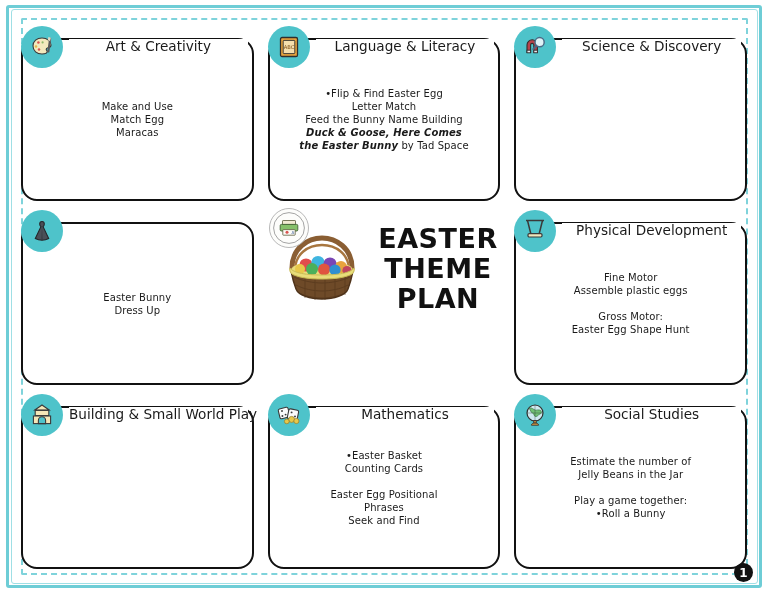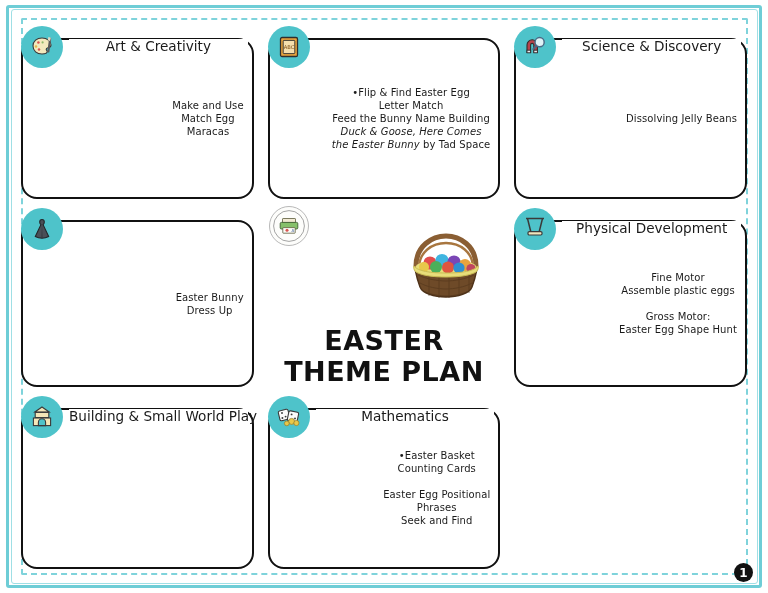--- a/index.html
+++ b/index.html
@@ -52,35 +52,35 @@
 
   
   .card {
     position: relative;
     width: 100%; height: 100%;
     border: 2.6px solid #111111;
     border-radius: 16px;
     background: #ffffff;
     display: flex;
     align-items: center;
-    justify-content: flex-end;
+    justify-content: center;
     padding: 12px 8px;
   }
   .card-body {
     text-align: center;
     font-family: "DejaVu Sans", sans-serif;
     font-size: 10px;
     line-height: 1.30;
     color: #1a1a1a;
     letter-spacing: 0.1px;
     white-space: pre-line;
   }
   .card-body .ital {
     font-style: italic;
-    font-weight: normal;
+    font-weight: bold;
   }
   .card-title {
     position: absolute;
     top: -1px;
     left: 46px;
     right: 4px;
     text-align: center;
     font-family: "DejaVu Sans", sans-serif;
     font-size: 13.6px;
     color: #1a1a1a;
@@ -102,22 +102,21 @@
     align-items: center;
     justify-content: center;
     overflow: hidden;
   }
   .icon-badge svg { display: block; }
 
   
   .center-cell {
     position: relative;
     display: flex;
-    flex-direction: column;
-    align-items: flex-end;
+    align-items: flex-start;
     justify-content: flex-start;
     padding-top: 10px;
   }
   .logo-badge {
     position: absolute;
     left: 8px; top: 2px;
     width: 40px; height: 40px;
     border-radius: 50%;
     border: 1.4px solid #b8b8b8;
     background: #fdfdfb;
@@ -187,41 +186,41 @@
 
     <div class="cell">
       <div class="card">
         <div class="icon-badge">
           <svg width="28" height="28" viewBox="0 0 28 28">
             <rect x="5.5" y="4.5" width="17" height="19" rx="1.6" fill="#e8a33d" stroke="#2f2f2f" stroke-width="1.3"></rect>
             <rect x="8.2" y="7.4" width="11.6" height="13.2" rx="0.8" fill="#f6dfae" stroke="#2f2f2f" stroke-width="0.9"></rect>
             <text x="14" y="15.8" font-family="DejaVu Sans, sans-serif" font-size="5.2" fill="#7a4a12" text-anchor="middle">ABC</text>
           </svg>
         </div>
+        <div class="card-title">Language &amp; Literacy</div>
         <div class="card-body" id="lit-body"><span>•Flip &amp; Find Easter Egg
 Letter Match</span><span>
 </span><span>Feed the Bunny Name Building</span><span>
 </span><span class="ital">Duck &amp; Goose, Here Comes
 the Easter Bunny</span><span> by Tad Space</span></div>
       </div>
     </div>
 
     <div class="cell">
       <div class="card">
         <div class="icon-badge">
           <svg width="30" height="30" viewBox="0 0 30 30">
             <path d="M7 20.5V13a5.2 5.2 0 0 1 10.4 0v7.5h-3.6V13a1.6 1.6 0 0 0-3.2 0v7.5z" fill="#b8434a" stroke="#2f2f2f" stroke-width="1.1"></path>
             <rect x="7" y="18.2" width="3.6" height="2.6" fill="#e8e8ee" stroke="#2f2f2f" stroke-width="0.9"></rect>
             <rect x="13.8" y="18.2" width="3.6" height="2.6" fill="#e8e8ee" stroke="#2f2f2f" stroke-width="0.9"></rect>
             <circle cx="19.6" cy="10.2" r="4.6" fill="#dff2f6" stroke="#4a6a86" stroke-width="1.5"></circle>
             <line x1="16.4" y1="13.6" x2="13.2" y2="17.1" stroke="#4a6a86" stroke-width="2" stroke-linecap="round"></line>
           </svg>
         </div>
         <div class="card-title">Science &amp; Discovery</div>
-        <div class="card-body">Dissolving Jelly Beans</div>
       </div>
     </div>
 
     <div class="cell">
       <div class="card">
         <div class="icon-badge">
           <svg width="30" height="30" viewBox="0 0 30 30">
             <path d="M15 5.5c1.6 0 2.3 1.3 2.3 2.6 0 1.1-.5 2-1.2 2.6l5.6 11.8c-2 1.1-4.3 1.7-6.7 1.7s-4.7-.6-6.7-1.7l5.6-11.8c-.7-.6-1.2-1.5-1.2-2.6 0-1.3.7-2.6 2.3-2.6z" fill="#4a4f57" stroke="#23262a" stroke-width="1.1"></path>
             <path d="M15 10.8l.4 12.9h-.8z" fill="#2b2e33"></path>
           </svg>
@@ -324,17 +323,36 @@
         <div class="card-title">Mathematics</div>
         <div class="card-body">•Easter Basket
 Counting Cards
 
 Easter Egg Positional
 Phrases
 Seek and Find</div>
       </div>
     </div>
 
+    <div class="cell">
+      <div class="card">
+        <div class="icon-badge">
+          <svg width="30" height="30" viewBox="0 0 30 30">
+            <circle cx="15" cy="13" r="8" fill="#cfe9ef" stroke="#2f2f2f" stroke-width="1.2"></circle>
+            <path d="M9 8.5c2 1.5 1.5 4 3.5 4.5s1 3 3 3.5 2.5-2 4.5-2.5 1.8-3.5-.5-4-3.5 1-5.5-.5-3.5-2-5-1z" fill="#6fbf73" stroke="#3a7a45" stroke-width="0.7"></path>
+            <path d="M15 5v16M7.2 13h15.6" stroke="#2f2f2f" stroke-width="0.7" fill="none" opacity="0.5"></path>
+            <rect x="13.8" y="20.6" width="2.4" height="2.6" fill="#e8a33d" stroke="#2f2f2f" stroke-width="0.9"></rect>
+            <path d="M11.4 25.2c0-1.3 1.6-2.2 3.6-2.2s3.6.9 3.6 2.2z" fill="#e8a33d" stroke="#2f2f2f" stroke-width="0.9"></path>
+          </svg>
+        </div>
+        <div class="card-title">Social Studies</div>
+        <div class="card-body">Estimate the number of
+Jelly Beans in the Jar
+
+Play a game together:
+•Roll a Bunny</div>
+      </div>
+    </div>
 
   </div>
 
   <div class="page-num">1</div>
 </div>
 
 </body></html>

